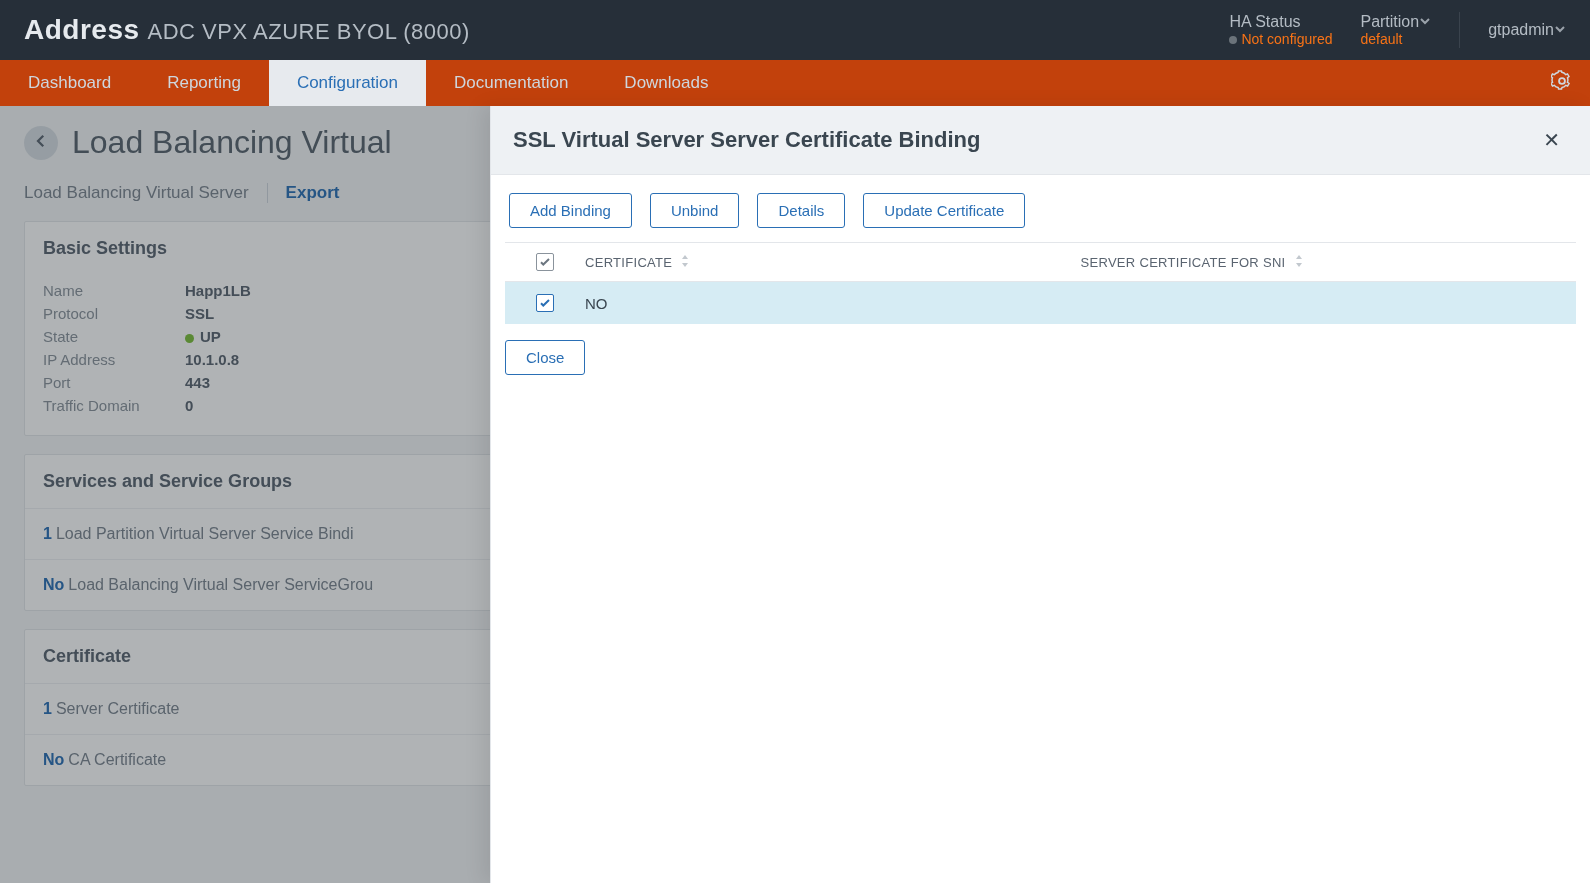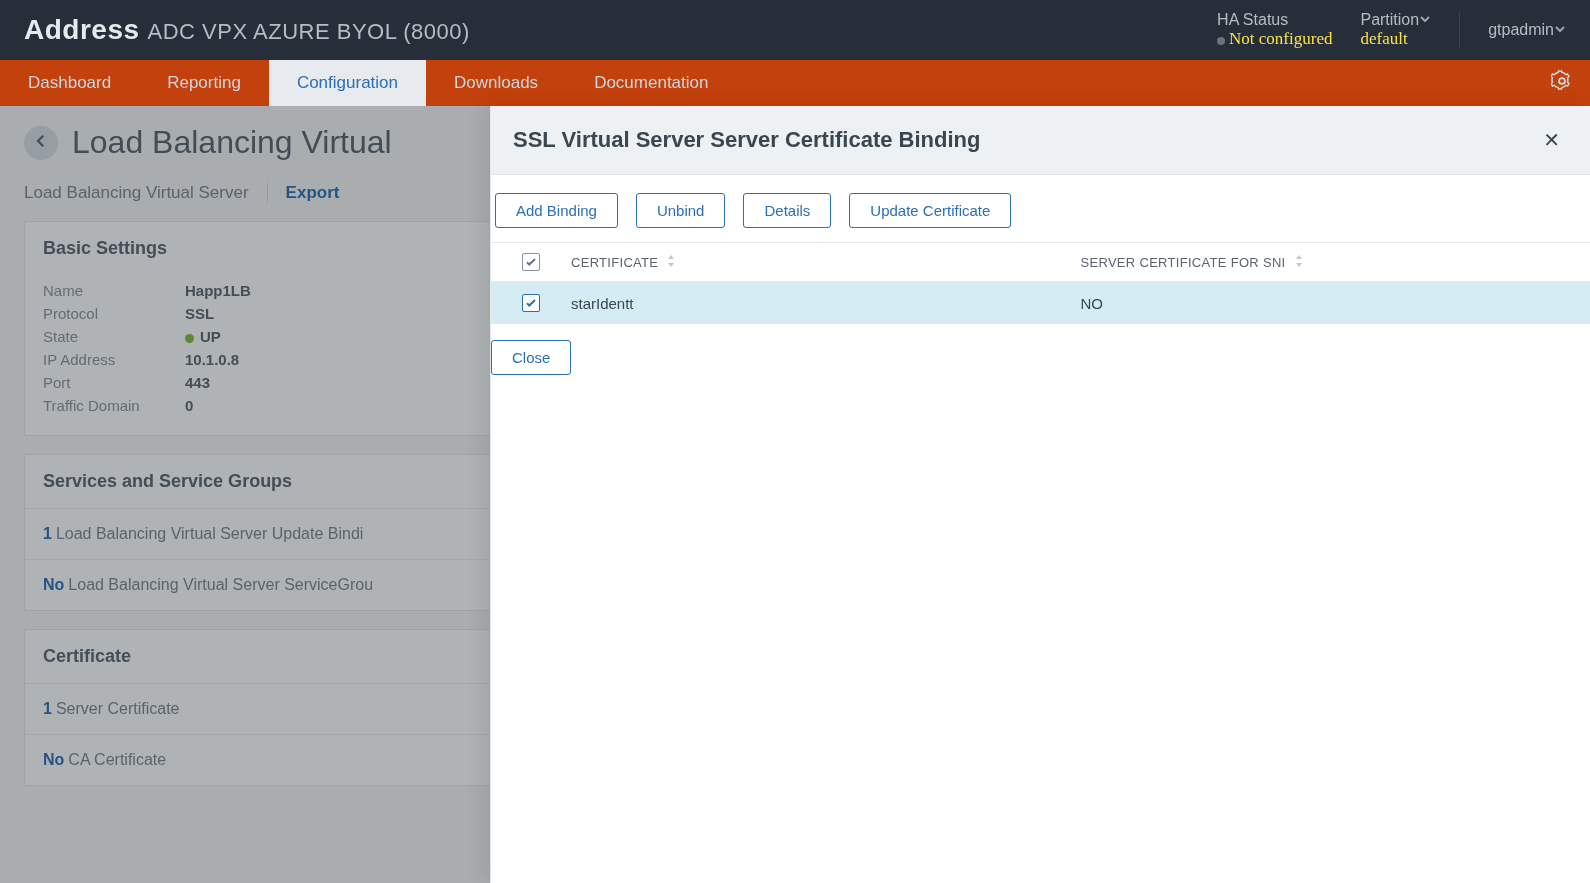--- a/index.html
+++ b/index.html
@@ -8,21 +8,21 @@
   .brandbar {
     height: 60px; background: #262f39; color: #cfd6dd; display: flex; align-items: center;
     padding: 0 24px; justify-content: space-between;
   }
   .brand-left { display: flex; align-items: baseline; gap: 8px; }
   .brand-name { font-size: 28px; font-weight: 700; color: #e6eaee; letter-spacing: .5px; }
   .brand-sub  { font-size: 22px; color: #b4bcc4; letter-spacing: .5px; }
   .brand-right { display: flex; align-items: center; gap: 28px; }
   .brand-block { text-align: left; line-height: 1.15; color: #b4bcc4; }
   .brand-block .t1 { font-size: 16px; }
-  .brand-block .t2 { font-size: 17px; color: #fde047; font-family: Liberation Serif, serif; }
+  .brand-block .t2 { font-size: 14px; color: #f97316; }
   .brand-block.inline { display: flex; align-items: flex-start; }
   .dot-gray { display:inline-block;width:8px;height:8px;border-radius:50%;background:#6b737a;margin-right:4px;vertical-align:middle;}
   .chev { display:inline-block; }
   .chev svg { width:12px;height:12px; }
   .divider-v { width:1px; height:36px; background:#3a434d; }
   
   .navbar {
     height: 46px; background: #c2410c; display: flex; align-items: stretch;
   }
   .nav-item { color:#cfd6dd; font-size:17px; display:flex; align-items:center; padding:0 28px; cursor:pointer; }
@@ -57,21 +57,21 @@
     position:absolute; top:106px; right:0; bottom:0; width:1100px;
     background:#fff; border-left:1px solid #e3e6ea; display:flex; flex-direction:column;
     box-shadow:-8px 0 18px rgba(0,0,0,.08);
   }
   .sheet-header{
     background:#eef1f4; padding:18px 22px; display:flex; align-items:center; justify-content:space-between;
     border-bottom:1px solid #e3e6ea;
   }
   .sheet-title{ font-size:22px; color:#3a4650; font-weight:600; }
   .sheet-close{ font-size:20px; color:#3a4650; cursor:pointer; padding:4px 8px; }
-  .sheet-body{ padding:18px 0; }
+  .sheet-body{ padding:18px 14px; }
   .btn-row{ display:flex; gap:18px; padding:0 4px 14px 4px;}
   .btn{
     border:1px solid #2a6fb5; color:#2a6fb5; background:#fff; border-radius:3px;
     padding:8px 20px; font-size:15px; cursor:pointer;
   }
   .tbl{ width:100%; border-top:1px solid #e3e6ea; }
   .tbl-head, .tbl-row { display:grid; grid-template-columns:80px 1fr 1fr; align-items:center; }
   .tbl-head{ color:#5a6470; font-size:13px; letter-spacing:.3px; padding:10px 0; border-bottom:1px solid #e3e6ea;}
   .th{ display:flex; align-items:center; gap:8px; text-transform:uppercase; }
   .sort{ color:#aeb6bd; }
@@ -123,22 +123,22 @@
           </svg>
       </span>
     </div>
   </div>
 </div>
 
 <div class="navbar">
   <div class="nav-item">Dashboard</div>
   <div class="nav-item">Reporting</div>
   <div class="nav-item active">Configuration</div>
+  <div class="nav-item">Documentation</div>
   <div class="nav-item">Downloads</div>
-  <div class="nav-item">Documentation</div>
   <div class="nav-spacer"></div>
   <div class="nav-gear">
     <span>
       <svg width="22" height="22" viewBox="0 0 24 24" fill="none" stroke="#cfd6dd" stroke-width="2">
         <circle cx="12" cy="12" r="3.2"></circle>
         <path d="M19.4 15a7.97 7.97 0 0 0 .1-6l2-1.6-2-3.4-2.4.9a8 8 0 0 0-5.1-3L11.5 0h-4L7 2a8 8 0 0 0-5.1 3l-2.4-.9-2 3.4 2 1.6a7.97 7.97 0 0 0 .1 6l-2 1.6 2 3.4 2.4-.9a8 8 0 0 0 5.1 3l.5 2h4l.5-2a8 8 0 0 0 5.1-3l2.4.9 2-3.4-2-1.6z" transform="translate(2 1) scale(.82)"></path>
       </svg>
     </span>
   </div>
 </div>
@@ -184,21 +184,21 @@
         </div>
       <div class="kv-row">
           <span class="k">Traffic Domain</span>
           <span class="v">0</span>
         </div>
     </div>
   </div>
 
   <div class="panel">
     <h3>Services and Service Groups</h3>
-    <div class="list-row"><span class="num">1</span><span>Load Balancing Virtual Server Update Bindi</span></div>
+    <div class="list-row"><span class="num">1</span><span>Load Partition Virtual Server Service Bindi</span></div>
     <div class="list-row"><span class="no">No</span><span>Load Balancing Virtual Server ServiceGrou</span></div>
   </div>
 
   <div class="panel">
     <h3>Certificate</h3>
     <div class="list-row"><span class="num">1</span><span>Server Certificate</span></div>
     <div class="list-row"><span class="no">No</span><span>CA Certificate</span></div>
   </div>
 </div>
 
@@ -246,21 +246,20 @@
       </div>
 
       <div class="tbl-row">
         <div class="cell-check">
           <span class="chk">
             <svg viewBox="0 0 12 12">
                 <path d="M2 6.2l2.3 2.3L10 3" fill="none" stroke="#2a6fb5" stroke-width="2"></path>
               </svg>
           </span>
         </div>
-        <div>starIdentt</div>
         <div>NO</div>
       </div>
     </div>
 
     <div class="below">
       <button class="btn">Close</button>
     </div>
   </div>
 </div>
 

